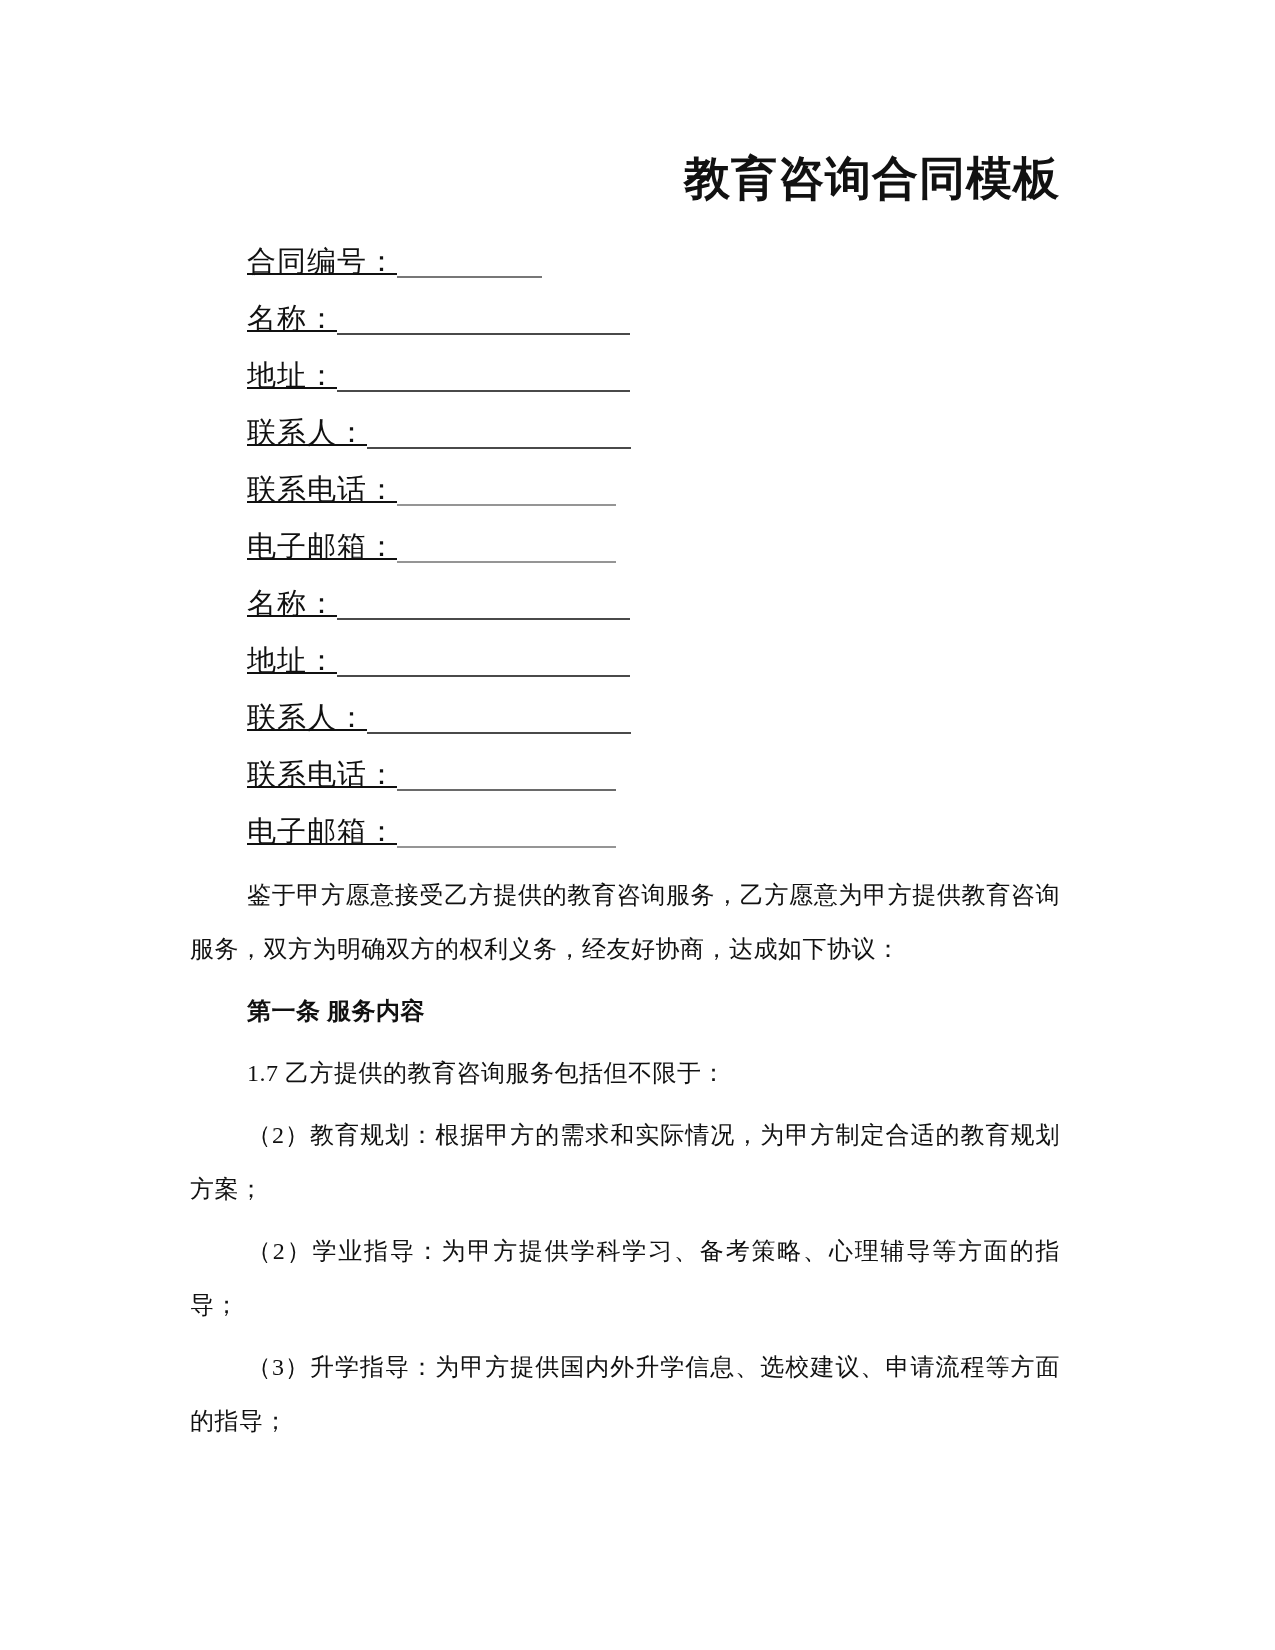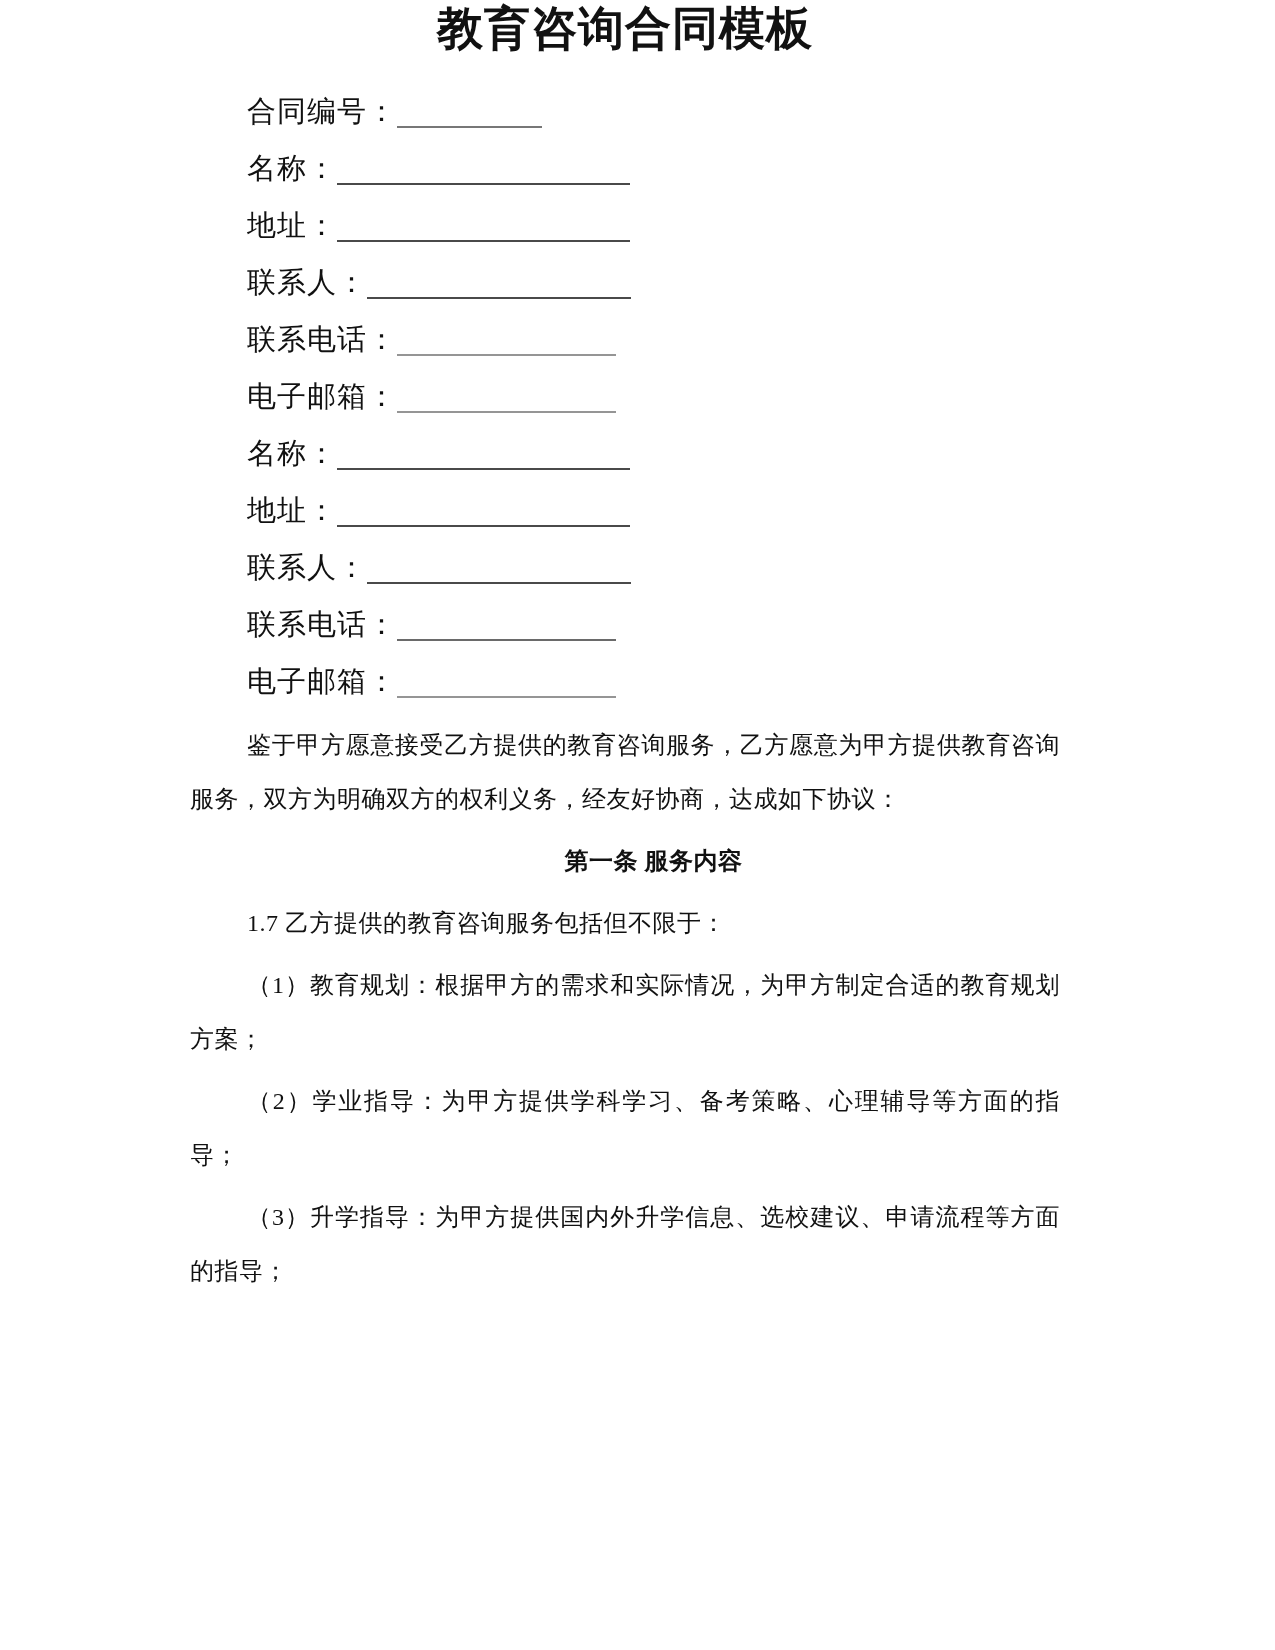--- a/index.html
+++ b/index.html
@@ -16,28 +16,30 @@
     font-family: "Liberation Serif", "DejaVu Serif", serif;
     overflow: hidden;
     box-sizing: border-box;
   }
   .content {
     box-sizing: border-box;
     width: 100%;
     padding: 0 215px 0 190px; 
   }
   .doc-title {
+    padding-top: 150px;
     font-size: 46px;
     line-height: 58px;
     font-weight: bold;
-    text-align: center;
+    text-align: right;
     letter-spacing: 1px;
   }
   .fields {
     margin-top: 25px;
+    text-decoration: underline;
   }
   .field-row {
     font-size: 29px;
     line-height: 57px;
     text-indent: 57px; 
     white-space: nowrap;
   }
   .field-label {
     letter-spacing: 1px;
   }
@@ -50,21 +52,21 @@
   .body-text p {
     margin: 8px 0 0 0;
     font-size: 24px;
     line-height: 54px;
     text-align: justify;
     text-indent: 57px;
     letter-spacing: 0.5px;
   }
   .body-text p.article-heading {
     font-weight: bold;
-    text-align: center;
+    text-align: left;
   }
 </style>
 </head>
 <body>
 
 <div class="page">
   <div class="content">
 
     <div class="doc-title">教育咨询合同模板</div>
 
@@ -91,19 +93,19 @@
       <div class="field-row"><span class="field-label">联系电话：</span><span class="field-blank" style="width: 219px; border-bottom-color: rgb(106, 106, 106);"></span></div>
 
       <div class="field-row"><span class="field-label">电子邮箱：</span><span class="field-blank" style="width: 219px; border-bottom-color: rgb(149, 149, 149);"></span></div>
 
     </div>
 
     <div class="body-text">
       <p>鉴于甲方愿意接受乙方提供的教育咨询服务，乙方愿意为甲方提供教育咨询服务，双方为明确双方的权利义务，经友好协商，达成如下协议：</p>
       <p class="article-heading">第一条 服务内容</p>
       <p>1.7 乙方提供的教育咨询服务包括但不限于：</p>
-      <p>（1）教育规划：根据甲方的需求和实际情况，为甲方制定合适的教育规划方案；</p>
+      <p>（2）教育规划：根据甲方的需求和实际情况，为甲方制定合适的教育规划方案；</p>
       <p>（2）学业指导：为甲方提供学科学习、备考策略、心理辅导等方面的指导；</p>
       <p>（3）升学指导：为甲方提供国内外升学信息、选校建议、申请流程等方面的指导；</p>
     </div>
 
   </div>
 </div>
 
 </body></html>

